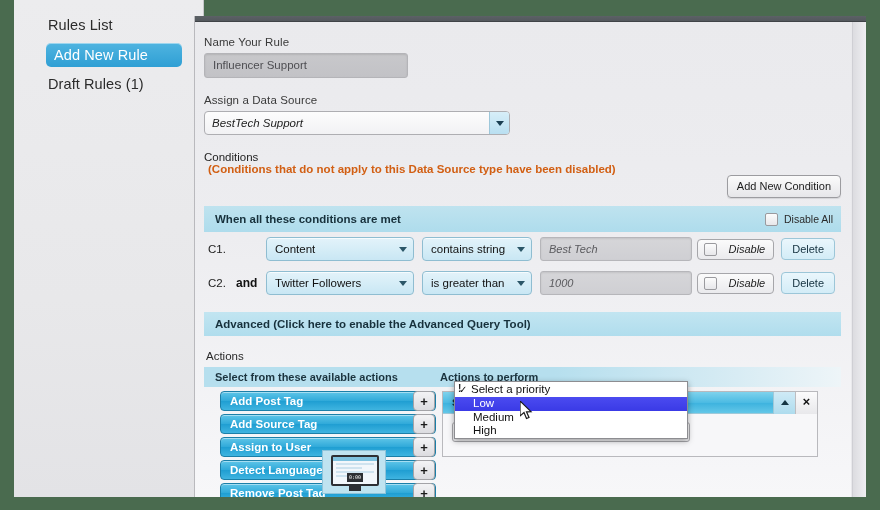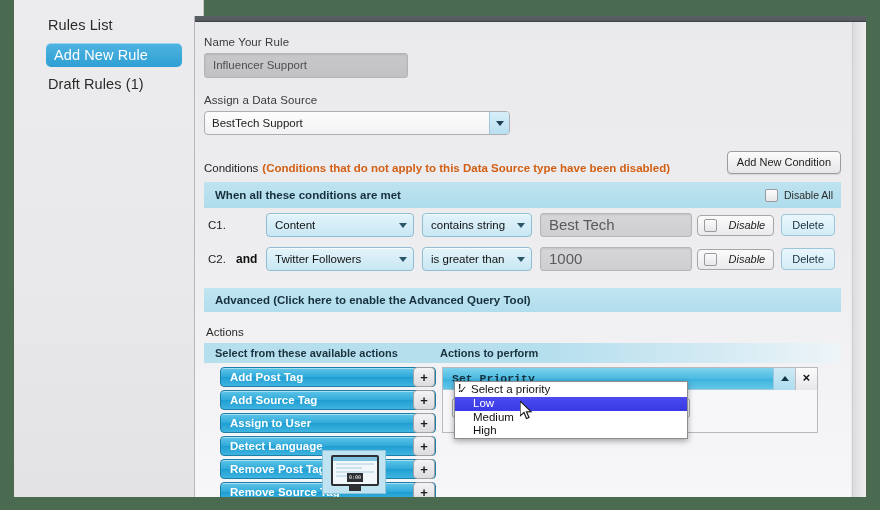--- a/index.html
+++ b/index.html
@@ -84,41 +84,41 @@
     width: 204px; height: 25px;
     background: linear-gradient(to bottom,#c8c8cb,#c2c2c6);
     border: 1px solid #b4b4b8;
     border-radius: 3px;
     font-size: 11.5px; color: #4e4e52;
     line-height: 23px; padding-left: 8px;
     box-shadow: inset 0 1px 2px rgba(0,0,0,.10);
   }
 
   
-  .select-row { position: relative; width: 306px; height: 24px; }
+  .select-row { position: relative; width: 306px; height: 24px; font-style: italic; }
   .select-box {
     width: 306px; height: 24px;
     background: linear-gradient(to bottom,#fdfdfd,#f2f2f4);
     border: 1px solid #aeaeb2;
     border-radius: 4px;
     font-size: 11.5px; color: #222;
     line-height: 22px; padding-left: 7px;
   }
   .select-arrow {
     position: absolute; right: 1px; top: 1px;
     width: 20px; height: 22px;
     background: linear-gradient(to bottom,#d7eef8,#b9dff1);
     border-left: 1px solid #9dc7da;
     border-radius: 0 3px 3px 0;
     display: flex; align-items: center; justify-content: center;
   }
   .caret { width: 0;height: 0;border-left: 4px solid transparent;border-right: 4px solid transparent;border-top: 5px solid #1a3f52; }
 
   
-  #cond-head { display: flex; align-items: flex-end; margin-top: 16px; }
+  #cond-head { display: flex; align-items: flex-start; margin-top: 16px; flex-direction: column; }
   #cond-title { font-size: 11.5px; color: #1f1f1f; }
   #cond-note { font-size: 11.5px; color: #d25f13; font-weight: bold; margin-left: 4px; }
   .btn-gray {
     margin-left: auto;
     background: linear-gradient(to bottom,#fbfbfb,#e6e6e9);
     border: 1px solid #9c9ca0;
     border-radius: 4px;
     font-size: 11px; color: #1d1d1d;
     padding: 4px 9px 5px;
     box-shadow: 0 1px 1px rgba(0,0,0,.10);
@@ -159,23 +159,24 @@
   .sel-blue .sa {
     position: absolute; right: 6px; top: 9px;
     width: 0;height: 0;border-left: 4px solid transparent;border-right: 4px solid transparent;border-top: 5px solid #2b5668;
   }
   .w-field { width: 148px; }
   .w-op { width: 110px; margin-left: 8px; }
   .val-disabled {
     width: 152px; height: 24px; margin-left: 8px;
     background: linear-gradient(to bottom,#d6d6d9,#cfcfd3);
     border: 1px solid #b6b6ba; border-radius: 3px;
-    font-size: 15px; color: #5a5a5e;
+    font-size: 11px; color: #5a5a5e;
     line-height: 22px; padding-left: 8px;
     box-shadow: inset 0 1px 2px rgba(0,0,0,.09);
+    font-style: italic;
   }
   .row-right { margin-left: auto; display: flex; align-items: center; gap: 7px; padding-right: 6px; }
   .btn-disable {
     display: flex; align-items: flex-start; gap: 12px;
     background: linear-gradient(to bottom,#fbfbfb,#eaeaed);
     border: 1px solid #a6a6aa; border-radius: 4px;
     padding: 3px 8px 3px 6px;
     font-size: 11px; color: #1d1d1d; cursor: pointer; font-style: italic;
   }
   .btn-delete {

